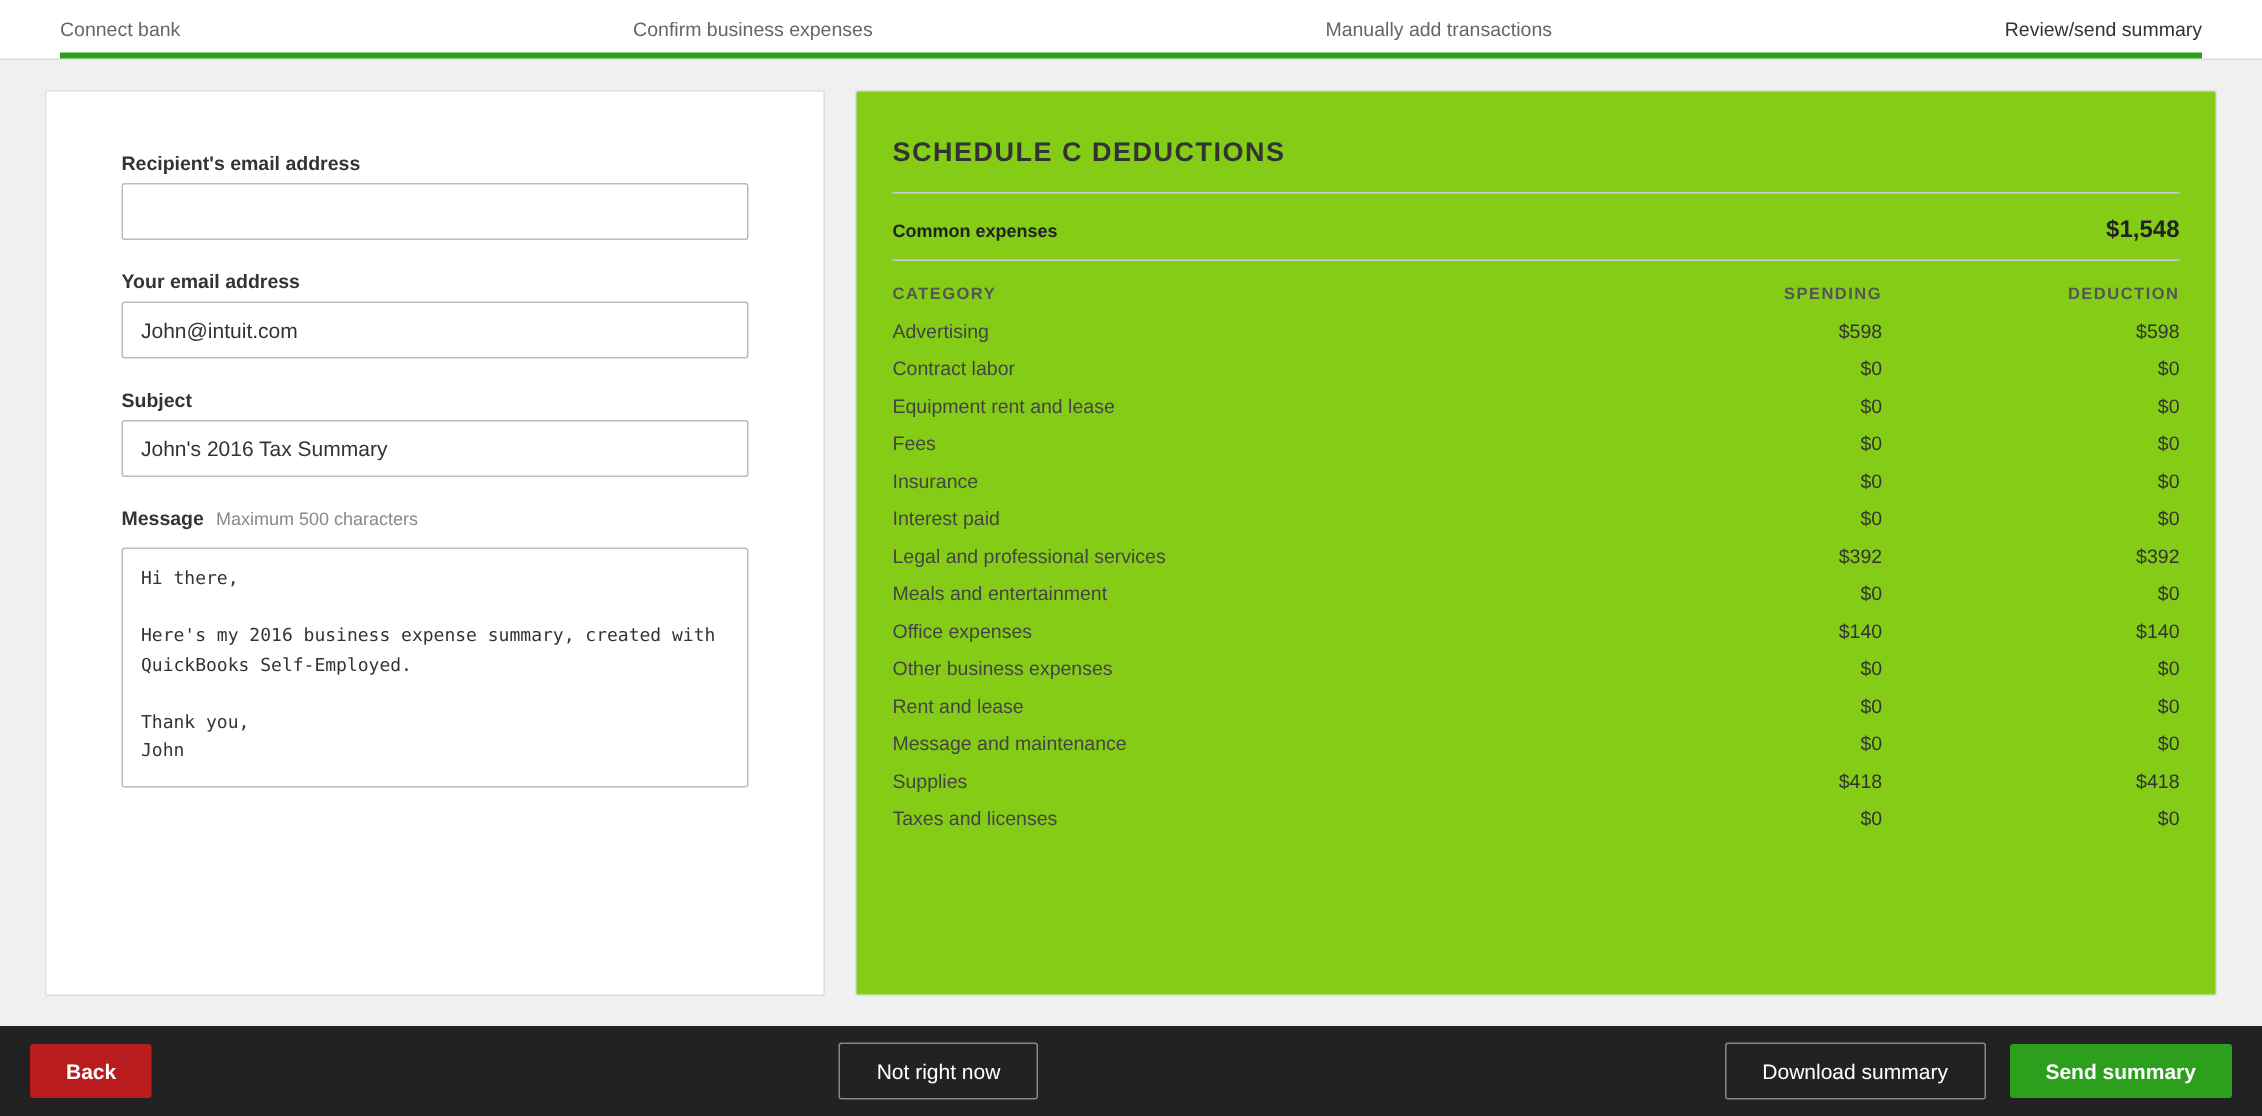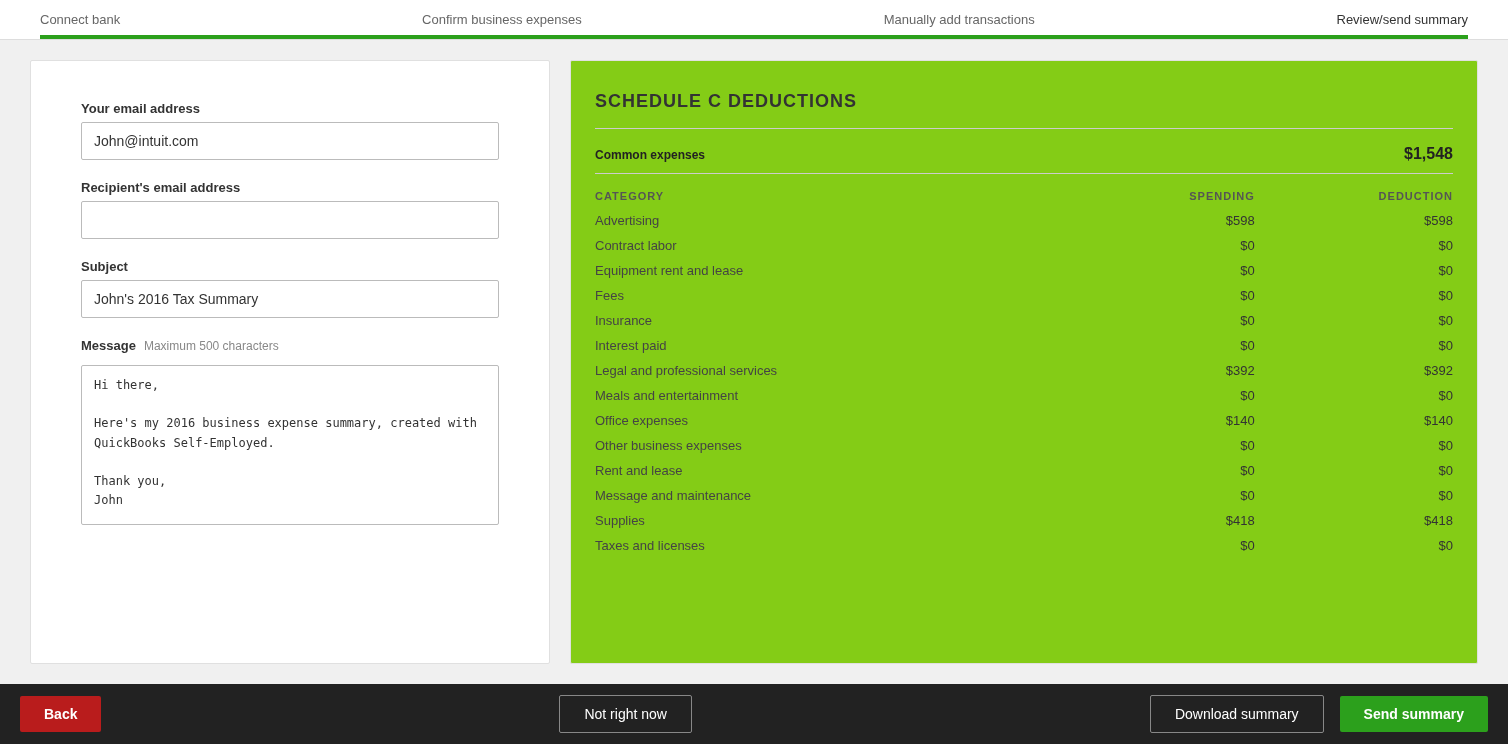--- a/index.html
+++ b/index.html
@@ -279,27 +279,27 @@
   <div class="progress-track">
     <div class="progress-fill"></div>
   </div>
 </div>
 
 <div class="main-content">
 
   <div class="left-panel">
 
     <div class="form-group">
+      <label class="form-label">Recipient's email address</label>
+      <input class="form-input" type="email" value="" style="">
+    </div>
+
+    <div class="form-group">
       <label class="form-label">Your email address</label>
       <input class="form-input" type="email" value="John@intuit.com" style="">
-    </div>
-
-    <div class="form-group">
-      <label class="form-label">Recipient's email address</label>
-      <input class="form-input" type="email" value="" style="">
     </div>
 
     <div class="form-group">
       <label class="form-label">Subject</label>
       <input class="form-input" type="text" value="John's 2016 Tax Summary" style="">
     </div>
 
     <div class="form-group">
       <div class="form-label-row">
         <span class="form-label">Message</span>

